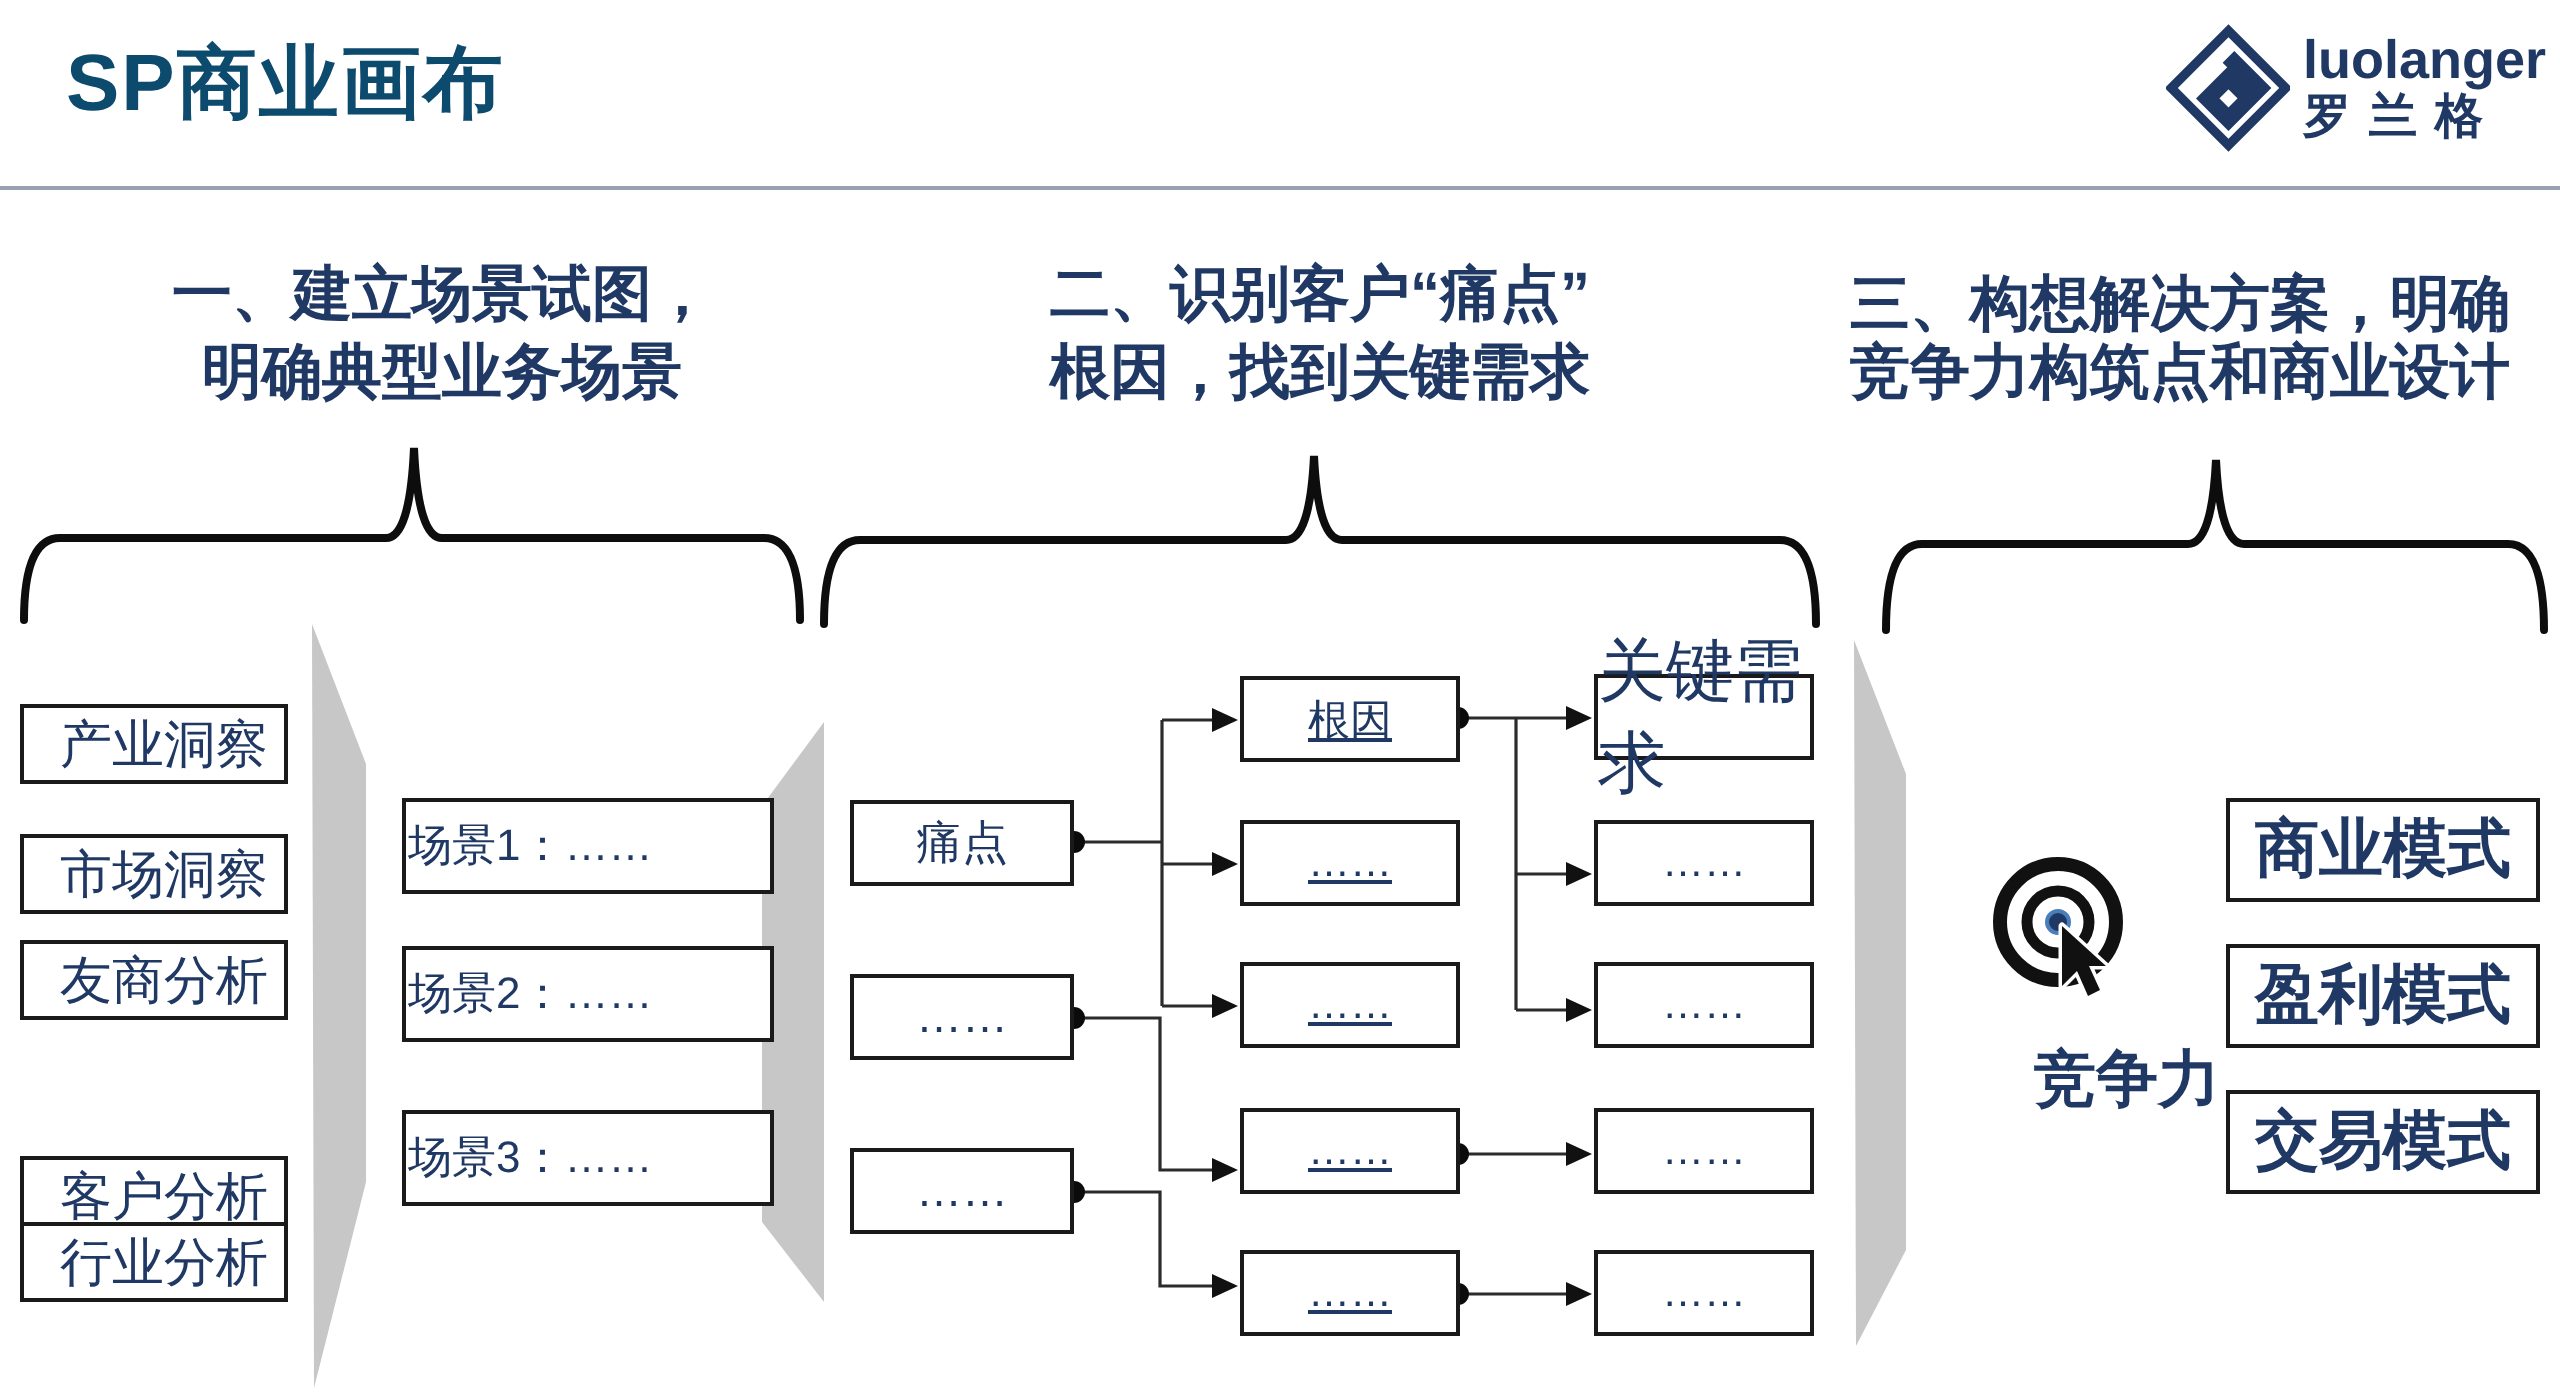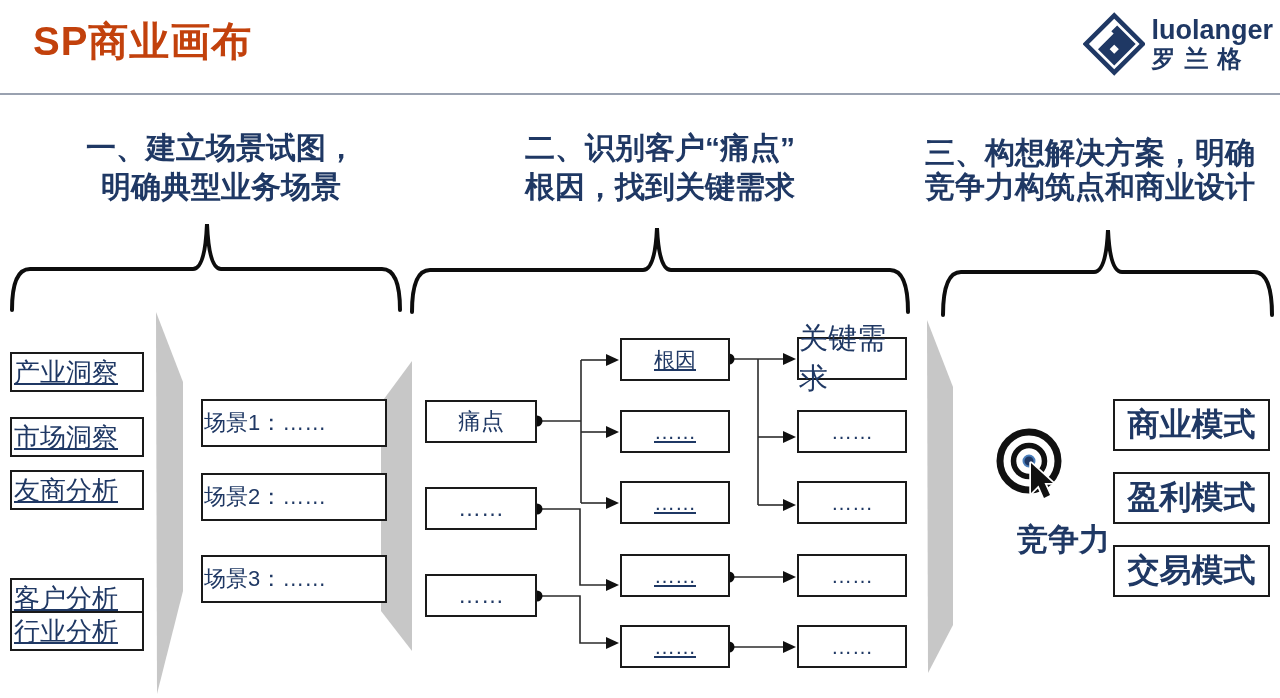--- a/index.html
+++ b/index.html
@@ -5,45 +5,45 @@
   html,body{margin:0;padding:0;}
   body{
     width:1280px;height:698px;position:relative;overflow:hidden;
     background:#ffffff;
     font-family:"Liberation Sans","DejaVu Sans",sans-serif;
     color:#1f3864;
   }
   .abs{position:absolute;}
   
   .page-title{
-    left:33px;top:14px;font-size:40px;font-weight:600;color:#c2410c;
+    left:33px;top:14px;font-size:40px;font-weight:600;color:#0c4a6e;
     letter-spacing:1px;
   }
   .divider{left:0;top:93px;width:1280px;height:2px;background:#99a1b0;}
   
   .logo{left:1083px;top:8px;width:190px;height:72px;display:flex;align-items:center;}
   .logo-text{margin-left:6px;line-height:1;}
   .logo-name{font-size:27px;font-weight:bold;color:#1f3864;display:block;}
   .logo-cn{font-size:24px;font-weight:bold;color:#1f3864;letter-spacing:9px;display:block;margin-top:3px;}
   
   .step-title{font-weight:bold;text-align:center;color:#1f3864;}
   .step-1{left:41px;top:128px;width:360px;font-size:30px;line-height:39px;}
   .step-2{left:468px;top:128px;width:384px;font-size:30px;line-height:39px;}
   .step-3{left:898px;top:136px;width:384px;font-size:30px;line-height:34px;}
   
   .box{
     position:absolute;background:#ffffff;border:2px solid #1a1a1a;
     color:#1f3864;display:flex;align-items:center;box-sizing:border-box;
   }
-  .insight-box{left:10px;width:134px;height:40px;font-size:26px;padding-left:2px;text-decoration:underline;}
+  .insight-box{left:10px;width:134px;height:40px;font-size:26px;padding-left:18px;}
   .scenario-box{left:201px;width:186px;height:48px;font-size:22px;padding-left:1px;}
   .pain-box{left:425px;width:112px;height:43px;font-size:23px;justify-content:center;}
   .root-box{left:620px;width:110px;height:43px;font-size:21px;justify-content:center;text-decoration:underline;}
   .need-box{left:797px;width:110px;height:43px;font-size:21px;justify-content:center;}
-  .need-box.first{font-size:29px;}
+  .need-box.first{font-size:34px;}
   .model-box{left:1113px;width:157px;height:52px;font-size:32px;font-weight:600;justify-content:center;}
   
   .competitive-label{
     left:958px;top:522px;width:152px;text-align:right;
     font-size:31px;font-weight:bold;line-height:36px;color:#1f3864;
   }
   .svg-layer{left:0;top:0;}
   .icon-target{left:993px;top:424px;}
 </style>
 </head>

